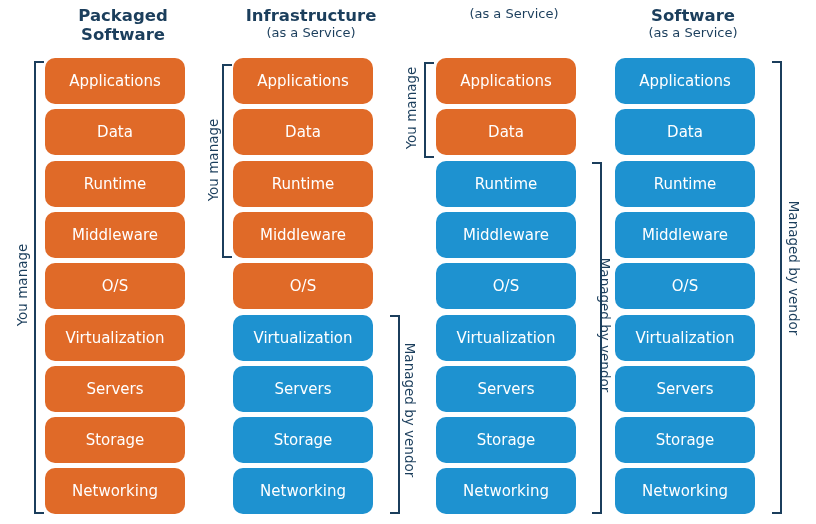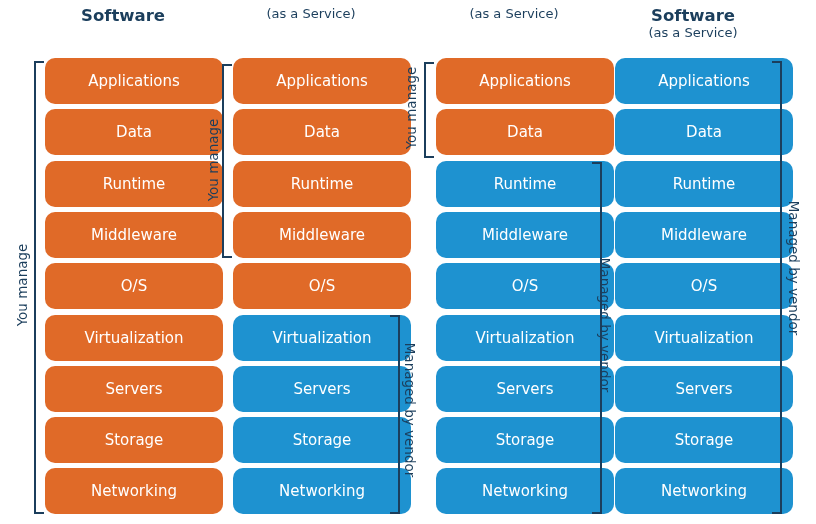--- a/index.html
+++ b/index.html
@@ -1,48 +1,50 @@
 <!DOCTYPE html>
 <html><head>
 <meta charset="utf-8">
 <style>
   html, body { margin:0; padding:0; }
   body { width:816px; height:524px; background:#ffffff; position:relative; overflow:hidden;
          font-family:"DejaVu Sans","Liberation Sans",sans-serif; }
   .head { position:absolute; top:6px; width:200px; text-align:center; color:#1b3e5c; }
   .head .t1 { font-weight:bold; font-size:16.5px; line-height:19px; display:block; }
   .head .t2 { font-size:13px; line-height:16px; display:block; }
-  .box { position:absolute; width:178px; height:46px; border-radius:10px; color:#fff;
+  .box { position:absolute; width:140px; height:46px; border-radius:10px; color:#fff;
          font-size:15px; display:flex; align-items:center; justify-content:center; }
   .orange { background:#e06a28; }
   .blue { background:#1e92d0; }
   .bracket { position:absolute; border:2px solid #1b3e5c; }
   .bl { border-right:none; width:8px; }
   .br { border-left:none; width:8px; }
   .vlabel { position:absolute; color:#1b3e5c; font-size:13.5px; white-space:nowrap; }
   .vup { transform:translate(-50%,-50%) rotate(-90deg); }
   .vdown { transform:translate(-50%,-50%) rotate(90deg); }
 </style>
 </head>
 <body>
 
 <div id="diagram">
     <div class="head" style="left: 23px;">
+      <span class="t1">Packaged</span>
       <span class="t1">Software</span>
     </div>
     <div class="box orange" style="left: 45px; top: 58px;">Applications</div>
     <div class="box orange" style="left: 45px; top: 109.3px;">Data</div>
     <div class="box orange" style="left: 45px; top: 160.6px;">Runtime</div>
     <div class="box orange" style="left: 45px; top: 211.9px;">Middleware</div>
     <div class="box orange" style="left: 45px; top: 263.2px;">O/S</div>
     <div class="box orange" style="left: 45px; top: 314.5px;">Virtualization</div>
     <div class="box orange" style="left: 45px; top: 365.8px;">Servers</div>
     <div class="box orange" style="left: 45px; top: 417.1px;">Storage</div>
     <div class="box orange" style="left: 45px; top: 468.4px;">Networking</div>
     <div class="head" style="left: 211px;">
+      <span class="t1">Infrastructure</span>
       <span class="t2">(as a Service)</span>
     </div>
     <div class="box orange" style="left: 233px; top: 58px;">Applications</div>
     <div class="box orange" style="left: 233px; top: 109.3px;">Data</div>
     <div class="box orange" style="left: 233px; top: 160.6px;">Runtime</div>
     <div class="box orange" style="left: 233px; top: 211.9px;">Middleware</div>
     <div class="box orange" style="left: 233px; top: 263.2px;">O/S</div>
     <div class="box blue" style="left: 233px; top: 314.5px;">Virtualization</div>
     <div class="box blue" style="left: 233px; top: 365.8px;">Servers</div>
     <div class="box blue" style="left: 233px; top: 417.1px;">Storage</div>

